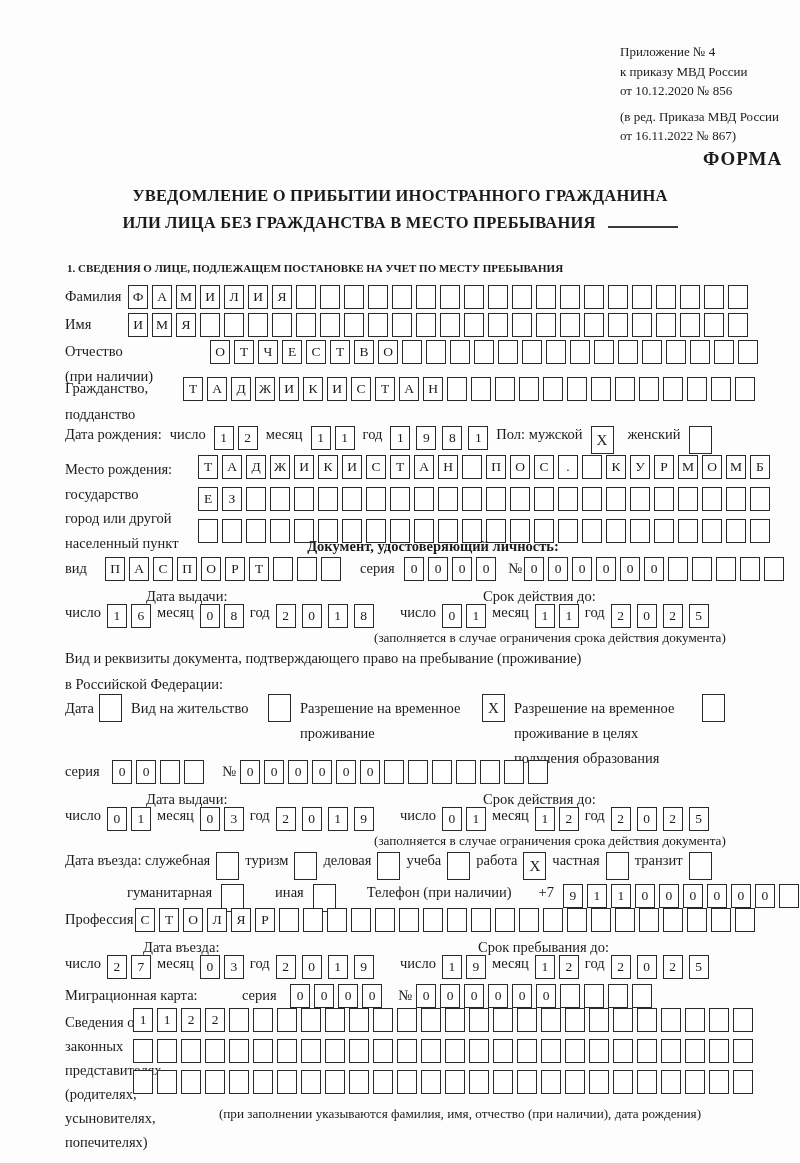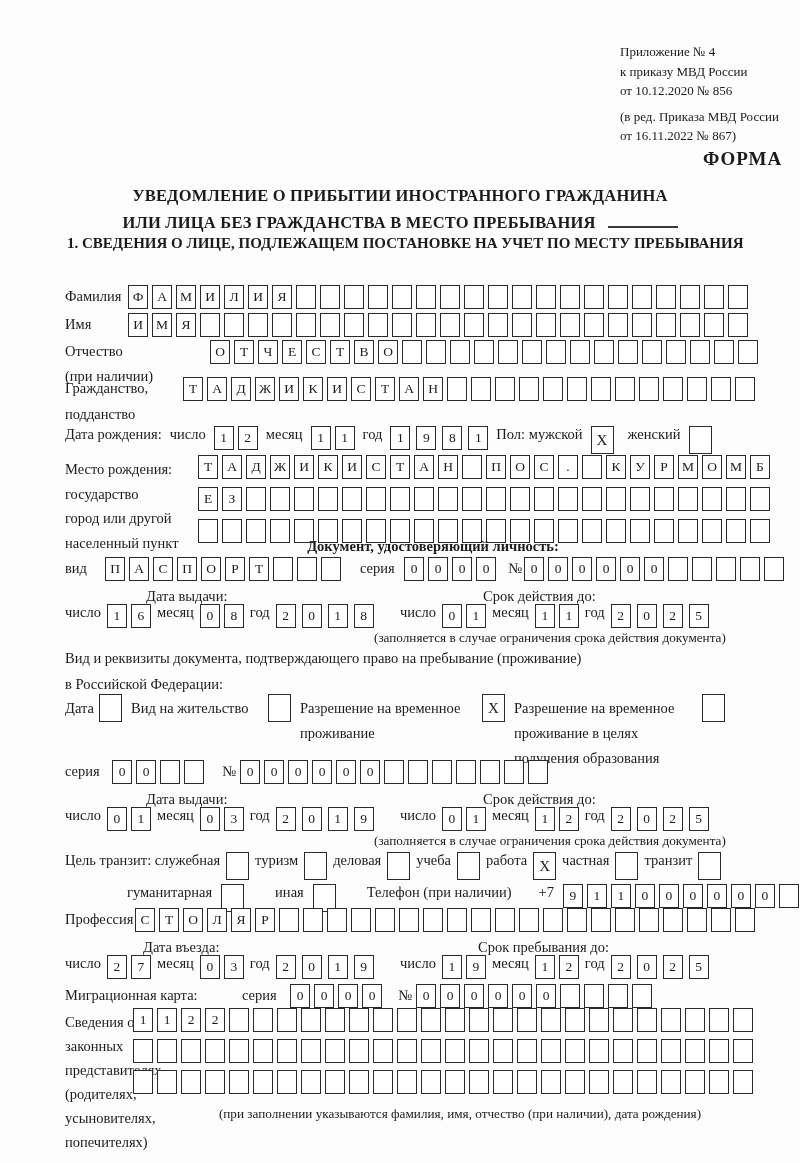--- a/index.html
+++ b/index.html
@@ -34,21 +34,21 @@
     <div style="margin-top:6px">(в ред. Приказа МВД России</div>
     <div>от 16.11.2022 № 867)</div>
   </div>
   <div class="abs b" style="left:703px;top:148px;font-size:19px;letter-spacing:1px">ФОРМА</div>
 
   <div class="abs title" style="left:0;top:182px">
     <div>УВЕДОМЛЕНИЕ О ПРИБЫТИИ ИНОСТРАННОГО ГРАЖДАНИНА</div>
     <div><span>ИЛИ ЛИЦА БЕЗ ГРАЖДАНСТВА В МЕСТО ПРЕБЫВАНИЯ</span><span class="blankline"></span></div>
   </div>
 
-  <div class="abs b" style="left:67px;top:235px;font-size:15px">1. СВЕДЕНИЯ О ЛИЦЕ, ПОДЛЕЖАЩЕМ ПОСТАНОВКЕ НА УЧЕТ ПО МЕСТУ ПРЕБЫВАНИЯ</div>
+  <div class="abs b" style="left:67px;top:262px;font-size:11px">1. СВЕДЕНИЯ О ЛИЦЕ, ПОДЛЕЖАЩЕМ ПОСТАНОВКЕ НА УЧЕТ ПО МЕСТУ ПРЕБЫВАНИЯ</div>
 
   <div class="abs lbl" style="left:65px;top:288px">Фамилия</div>
   <div class="abs cellrow" style="left:128px;top:285px">
       <span class="cell">Ф</span>
       <span class="cell">А</span>
       <span class="cell">М</span>
       <span class="cell">И</span>
       <span class="cell">Л</span>
       <span class="cell">И</span>
       <span class="cell">Я</span>
@@ -430,21 +430,21 @@
     <span class="cellrow" style="gap:6px">
         <span class="cell">2</span>
         <span class="cell">0</span>
         <span class="cell">2</span>
         <span class="cell">5</span>
       </span>
   </div>
   <div class="abs sm" style="left:374px;top:833px">(заполняется в случае ограничения срока действия документа)</div>
 
   <div class="abs frow" style="left:65px;top:852px;gap:6px">
-    <span class="lbl">Цель транзит: служебная</span>
+    <span class="lbl">Дата въезда: служебная</span>
     <span class="cb"></span>
     <span class="lbl">туризм</span>
     <span class="cb"></span>
     <span class="lbl">деловая</span>
     <span class="cb"></span>
     <span class="lbl">учеба</span>
     <span class="cb"></span>
     <span class="lbl">работа</span>
     <span class="cb">X</span>
     <span class="lbl">частная</span>

